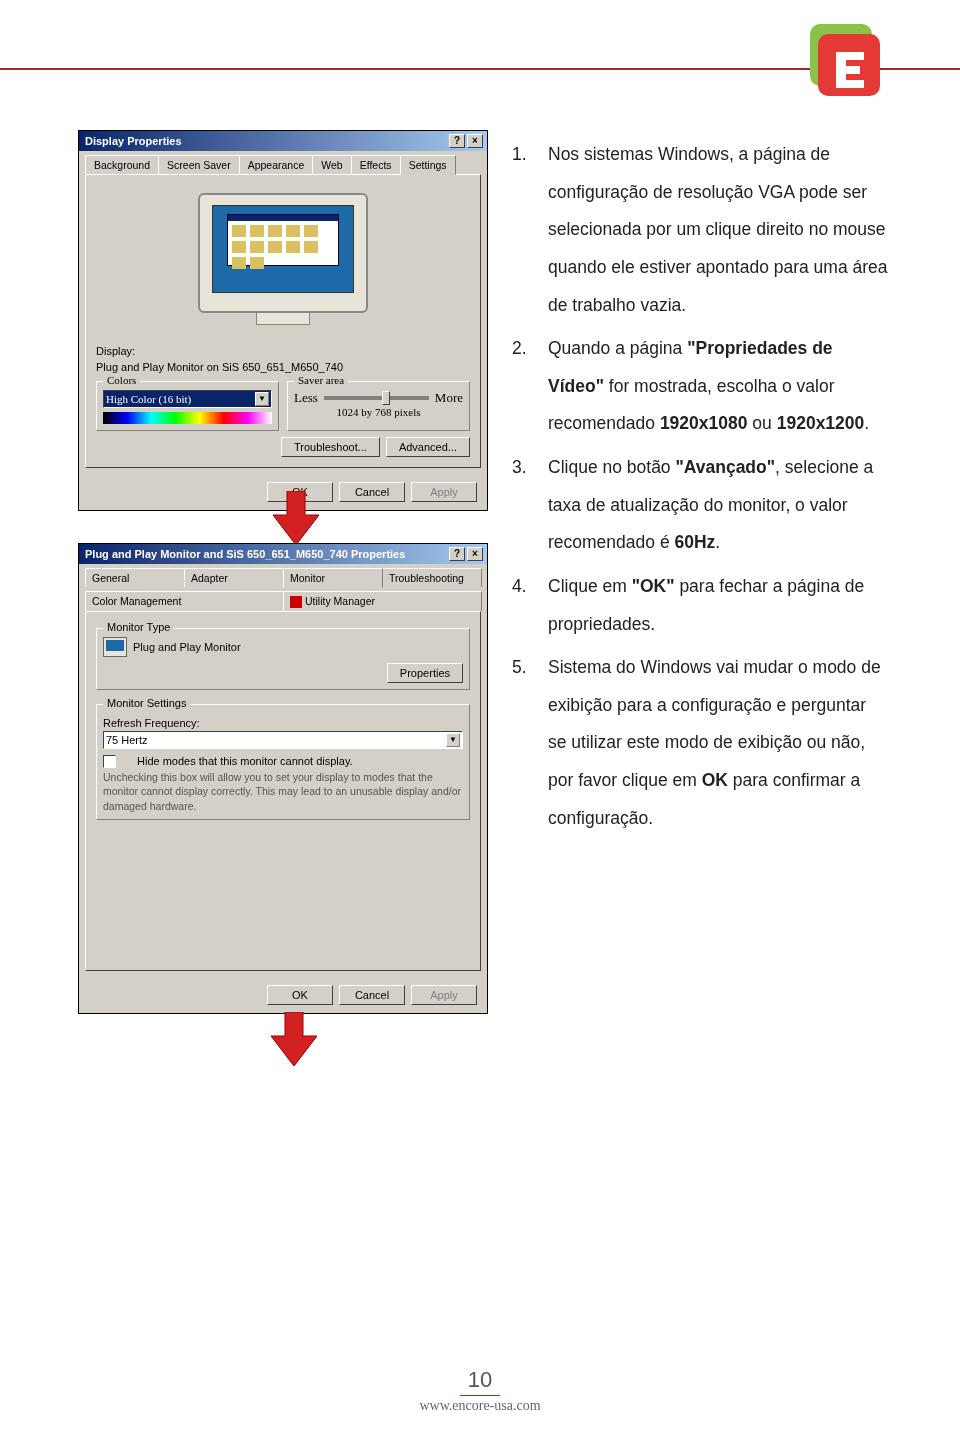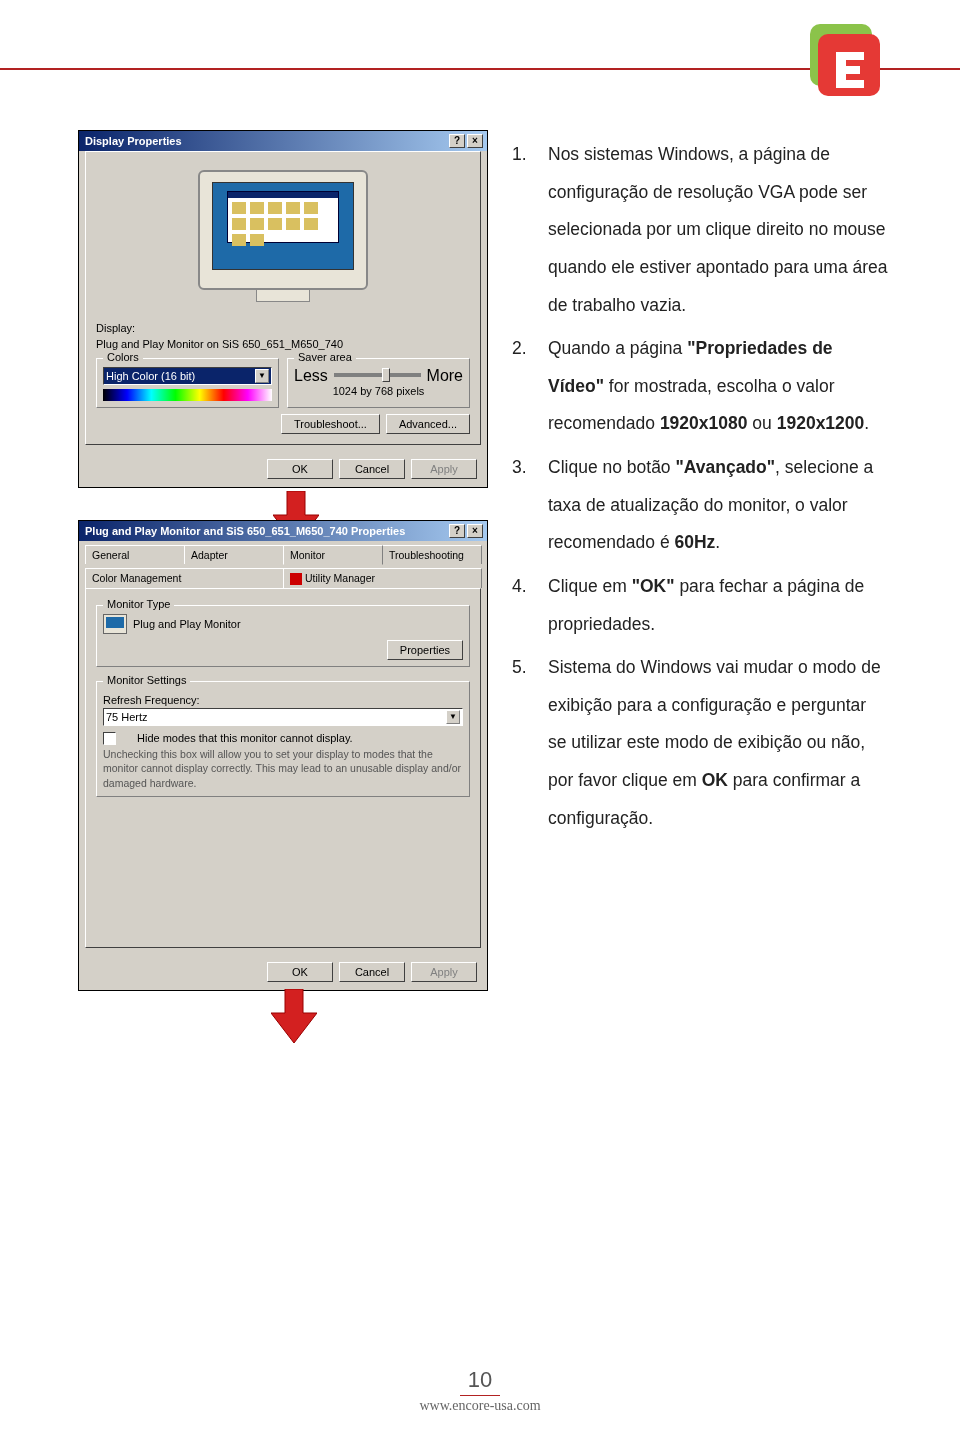--- a/index.html
+++ b/index.html
@@ -150,41 +150,41 @@
     padding: 8px 6px 6px 6px;
     margin-top: 6px;
     position: relative;
   }
   .group-title {
     position: absolute; top: -8px; left: 6px;
     background: #d4d0c8; padding: 0 4px;
     font-size: 11px;
   }
   .cols2 { display: flex; gap: 8px; }
-  .cols2 > div { flex: 1; }
+  .cols2 > div { flex: 1; font-family: Liberation Serif, serif; }
   .combo {
     border: 1px solid #404040;
     border-right-color:#fff; border-bottom-color:#fff;
     background: #fff; height: 18px;
     display: flex; align-items: center; padding: 0 2px;
     font-size: 11px;
   }
   .combo.selected { background: #0a246a; color: #fff; }
   .combo .arrow {
     margin-left: auto; width: 14px; height: 14px;
     background: #d4d0c8; border: 1px solid #808080;
     border-left-color:#fff; border-top-color:#fff;
     text-align: center; font-size: 8px; line-height: 12px; color:#000;
   }
   .gradient {
     height: 12px; width: 100%;
     background: linear-gradient(to right, #000, #00f, #0ff, #0f0, #ff0, #f00, #f0f, #fff);
     margin-top: 4px;
   }
-  .slider-row { display:flex; align-items:flex-start; gap:6px; font-size:16px; }
+  .slider-row { display:flex; align-items:flex-start; gap:6px; font-size:13px; }
   .slider-track {
     flex:1; height:4px; background:#808080; position:relative; margin: 6px 0;
   }
   .slider-thumb {
     position:absolute; left:55%; top:-5px;
     width:8px; height:14px; background:#d4d0c8;
     border:1px solid #404040; border-left-color:#fff; border-top-color:#fff;
   }
   .btn {
     background:#d4d0c8;
@@ -271,20 +271,28 @@
 
 <div class="content">
   <div class="left-col">
 
     <div class="dialog" style="position:relative;">
       <div class="titlebar">
         <span>Display Properties</span>
         <span class="spacer"></span>
         <span class="titlebar-btn">?</span>
         <span class="titlebar-btn">×</span>
+      </div>
+      <div class="tabs">
+        <div class="tab">Background</div>
+        <div class="tab">Screen Saver</div>
+        <div class="tab">Appearance</div>
+        <div class="tab">Web</div>
+        <div class="tab">Effects</div>
+        <div class="tab active">Settings</div>
       </div>
       <div class="tab-body">
         <div class="monitor-illust">
           <div class="monitor-frame">
             <div class="monitor-screen">
               <div class="desktop-window">
                 <div class="mini-title"></div>
                 <div class="desktop-icons">
                   <span></span>
                     <span></span>

